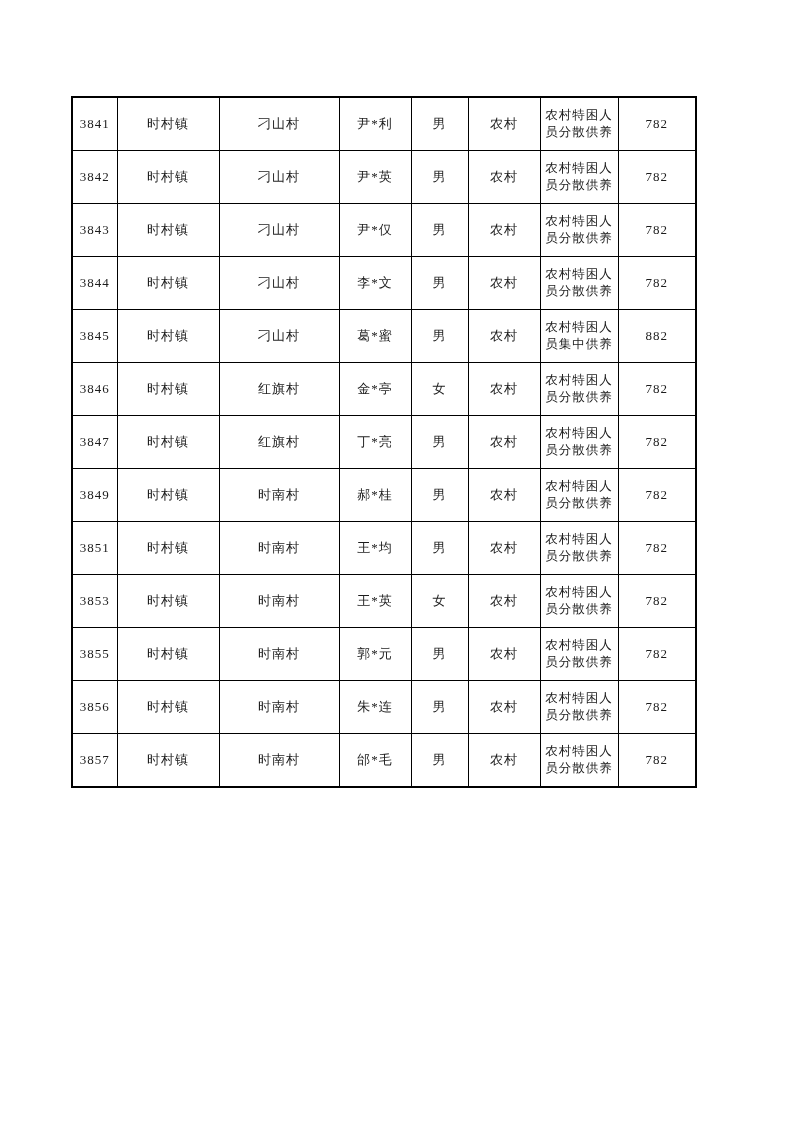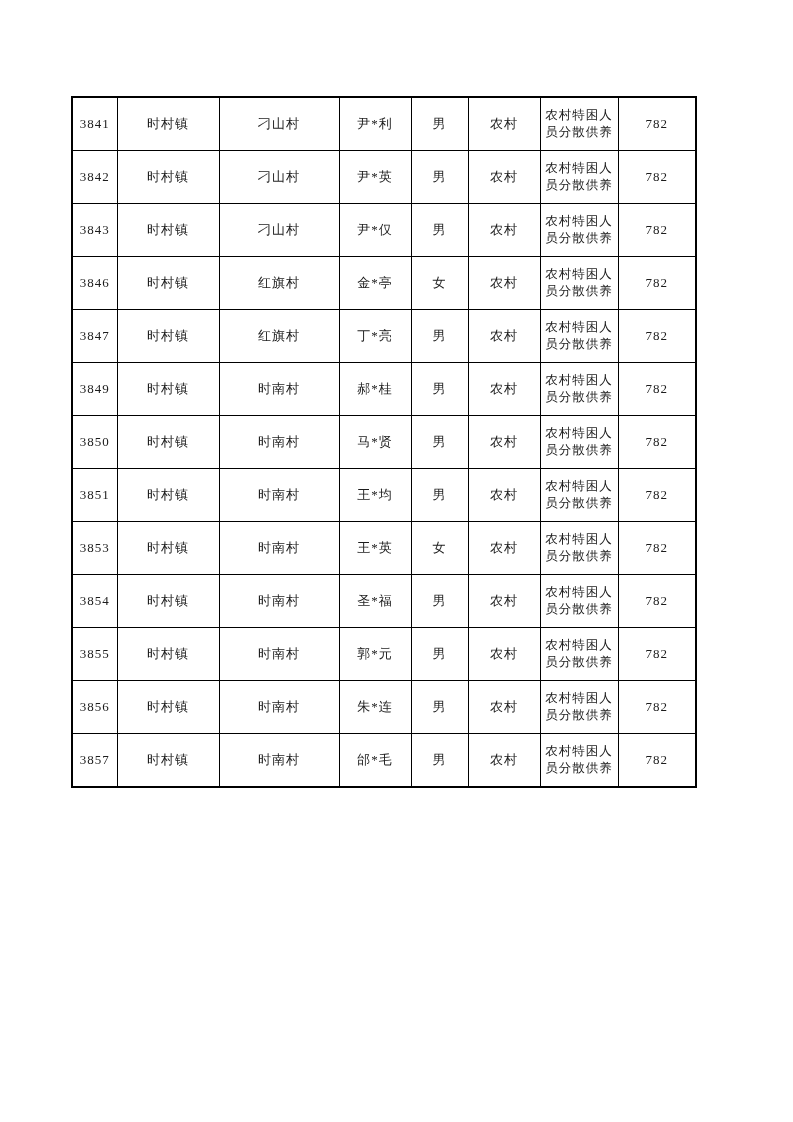--- a/index.html
+++ b/index.html
@@ -93,21 +93,41 @@
           <td class="num">3843</td>
           <td>时村镇</td>
           <td>刁山村</td>
           <td>尹*仅</td>
           <td>男</td>
           <td>农村</td>
           <td class="cat">农村特困人员分散供养</td>
           <td class="num">782</td>
         </tr>
 
-
+        <tr>
+          <td class="num">3844</td>
+          <td>时村镇</td>
+          <td>刁山村</td>
+          <td>李*文</td>
+          <td>男</td>
+          <td>农村</td>
+          <td class="cat">农村特困人员分散供养</td>
+          <td class="num">782</td>
+        </tr>
+
+        <tr>
+          <td class="num">3845</td>
+          <td>时村镇</td>
+          <td>刁山村</td>
+          <td>葛*蜜</td>
+          <td>男</td>
+          <td>农村</td>
+          <td class="cat">农村特困人员集中供养</td>
+          <td class="num">882</td>
+        </tr>
 
         <tr>
           <td class="num">3846</td>
           <td>时村镇</td>
           <td>红旗村</td>
           <td>金*亭</td>
           <td>女</td>
           <td>农村</td>
           <td class="cat">农村特困人员分散供养</td>
           <td class="num">782</td>
@@ -129,30 +149,20 @@
           <td class="num">3849</td>
           <td>时村镇</td>
           <td>时南村</td>
           <td>郝*桂</td>
           <td>男</td>
           <td>农村</td>
           <td class="cat">农村特困人员分散供养</td>
           <td class="num">782</td>
         </tr>
 
-        <tr>
-          <td class="num">3850</td>
-          <td>时村镇</td>
-          <td>时南村</td>
-          <td>马*贤</td>
-          <td>男</td>
-          <td>农村</td>
-          <td class="cat">农村特困人员分散供养</td>
-          <td class="num">782</td>
-        </tr>
 
         <tr>
           <td class="num">3851</td>
           <td>时村镇</td>
           <td>时南村</td>
           <td>王*均</td>
           <td>男</td>
           <td>农村</td>
           <td class="cat">农村特困人员分散供养</td>
           <td class="num">782</td>
@@ -163,30 +173,20 @@
           <td class="num">3853</td>
           <td>时村镇</td>
           <td>时南村</td>
           <td>王*英</td>
           <td>女</td>
           <td>农村</td>
           <td class="cat">农村特困人员分散供养</td>
           <td class="num">782</td>
         </tr>
 
-        <tr>
-          <td class="num">3854</td>
-          <td>时村镇</td>
-          <td>时南村</td>
-          <td>圣*福</td>
-          <td>男</td>
-          <td>农村</td>
-          <td class="cat">农村特困人员分散供养</td>
-          <td class="num">782</td>
-        </tr>
 
         <tr>
           <td class="num">3855</td>
           <td>时村镇</td>
           <td>时南村</td>
           <td>郭*元</td>
           <td>男</td>
           <td>农村</td>
           <td class="cat">农村特困人员分散供养</td>
           <td class="num">782</td>

